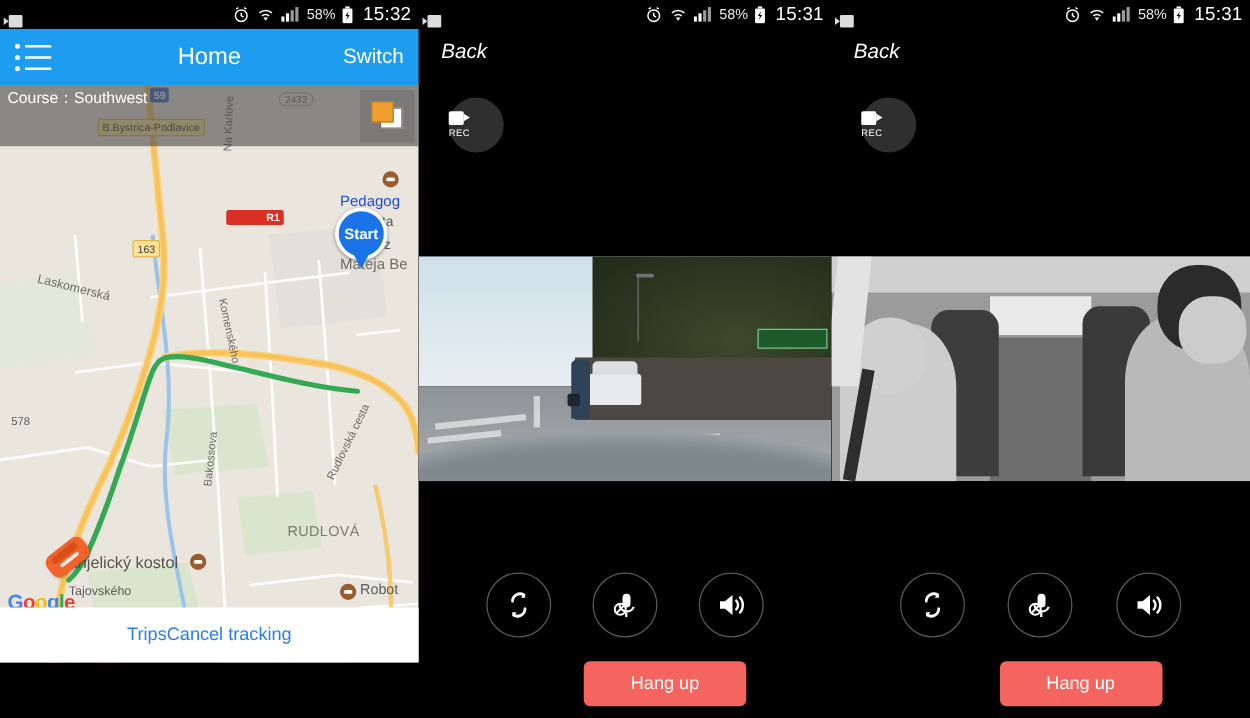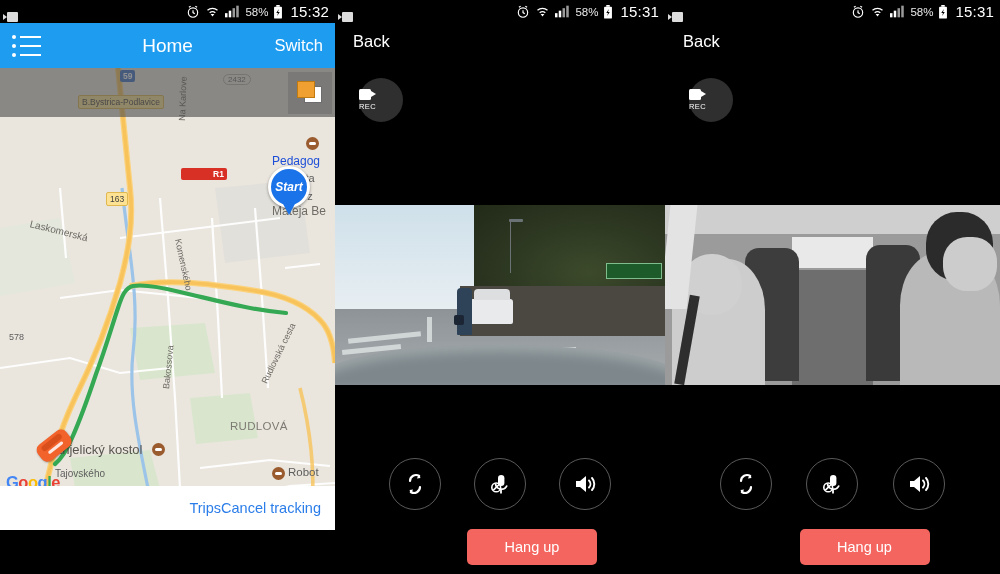--- a/index.html
+++ b/index.html
@@ -69,52 +69,52 @@
   .layers-glyph .back { position: absolute; left: 7px; top: 5px; width: 18px; height: 17px; background: #fff; border: 1.5px solid #6d6d6d; }
   .layers-glyph .front { position: absolute; left: 0; top: 0; width: 18px; height: 17px; background: #f0a030; border: 1.5px solid #c07a10; }
 
   .gwm { position: absolute; left: 6px; bottom: 38px; z-index: 18; font-size: 16.5px; font-weight: bold; letter-spacing: -0.5px; }
   .gwm span:nth-child(1){color:#4285F4}.gwm span:nth-child(2){color:#EA4335}
   .gwm span:nth-child(3){color:#FBBC05}.gwm span:nth-child(4){color:#4285F4}
   .gwm span:nth-child(5){color:#34A853}.gwm span:nth-child(6){color:#EA4335}
 
   .bottombar {
     position: absolute; bottom: 0; left: 0; right: 0; height: 44px;
-    background: #fff; display: flex; align-items: center; justify-content: flex-end;
+    background: #fff; display: flex; align-items: center; justify-content: center;
     padding: 0 14px; z-index: 25;
   }
   .bottombar .lnk { color: #2b7de9; font-size: 14.5px; cursor: pointer; }
 
   
   .maplabel { position: absolute; font-size: 9px; color: #5d5d5d; white-space: nowrap; }
   .shield-yellow { position:absolute; background:#fde293; border:1px solid #e0b84e; border-radius:2px; color:#3f3f3f; font-size:8.5px; padding:1px 3px; white-space:nowrap; }
   .shield-red { position:absolute; background:#d93025; border-radius:2px; color:#fff; font-size:8.5px; padding:1px 3px; font-weight:bold;}
   .shield-green { position:absolute; background:#2e7d32; border-radius:2px; color:#fff; font-size:8.5px; padding:1px 3px; font-weight:bold;}
   .shield-blue { position:absolute; background:#3b6fc4; border-radius:2px; color:#fff; font-size:8.5px; padding:1px 3px; font-weight:bold;}
   .shield-oval { position:absolute; background:#eee9e0; border:1px solid #b8b2a6; border-radius:7px; color:#6b6b6b; font-size:8px; padding:0px 4px; }
   .poi-dot { position:absolute; width:13px; height:13px; border-radius:50%; background:#9a5b2e; }
   .poi-dot::after{content:"";position:absolute;left:3px;top:5px;width:7px;height:3px;border-radius:2px;background:#fff;}
   .bigtext { position:absolute; color:#8e8b84; font-size:17px; letter-spacing:.4px; }
   .medtext { position:absolute; color:#7d7a73; font-size:11.5px; letter-spacing:.3px; }
   .rot-label { position:absolute; font-size:9px; color:#6d6a64; white-space:nowrap; transform-origin: left center;}
 
   .start-pin { position:absolute; width:42px; height:50px; z-index:12; }
   .start-pin .head { width:42px; height:42px; border-radius:50%; background:#1a73e8; display:flex; align-items:center; justify-content:center;
                      border:3px solid #fff; box-shadow:0 1px 3px rgba(0,0,0,.4); }
-  .start-pin .head span { color:#fff; font-size:12px; font-weight:bold; font-style: italic;}
+  .start-pin .head span { color:#fff; font-size:12px; font-weight:bold; }
   .start-pin .tail { position:absolute; left:14px; top:36px; width:0; height:0;
                      border-left:7px solid transparent; border-right:7px solid transparent; border-top:13px solid #1a73e8; }
 
   .car-marker { position:absolute; width:36px; height:26px; z-index:13; transform: rotate(-38deg); }
   .car-body { width:36px; height:20px; border-radius:7px; background:#f2622b; box-shadow:0 1px 2px rgba(0,0,0,.35); position:relative; }
   .car-body::before{content:"";position:absolute;left:6px;top:3px;width:24px;height:6px;border-radius:3px;background:#d94f1c;}
   .car-body::after{content:"";position:absolute;left:9px;top:11px;width:18px;height:3px;border-radius:2px;background:#fff;opacity:.85;}
 
   
-  .vc-back { position:absolute; top:32px; left:18px; color:#fff; font-size:16.5px; z-index:10; cursor:pointer; }
+  .vc-back { position:absolute; top:32px; left:18px; color:#fff; font-size:16.5px; z-index:10; cursor:pointer;font-style:italic; }
   .rec-btn {
     position:absolute; top:78px; left:24px; width:44px; height:44px; border-radius:50%;
     background:#2f2f2f; display:flex; flex-direction:column; align-items:flex-start; justify-content:center; z-index:10; cursor:pointer;
   }
   .rec-cam { width:17px; height:11px; position:relative; }
   .rec-cam .b { position:absolute; left:0; top:0; width:12px; height:11px; background:#fff; border-radius:1.5px; }
   .rec-cam .l { position:absolute; right:0; top:2px; width:0;height:0;
       border-top:3.5px solid transparent;border-bottom:3.5px solid transparent;border-left:5px solid #fff; }
   .rec-label { color:#fff; font-size:7.5px; margin-top:2px; letter-spacing:.4px; }
 
@@ -307,20 +307,21 @@
 
       <div class="car-marker" style="left:38px;top:367px;">
         <div class="car-body"></div>
       </div>
 
       <div class="gwm">
         <span>G</span><span>o</span><span>o</span><span>g</span><span>l</span><span>e</span>
       </div>
 
       <div class="info-overlay">
+        <div>Course：Southwest</div>
       </div>
 
       <div class="layers-btn">
         <div class="layers-glyph">
           <div class="back"></div>
             <div class="front"></div>
         </div>
       </div>
 
       <div class="bottombar">

